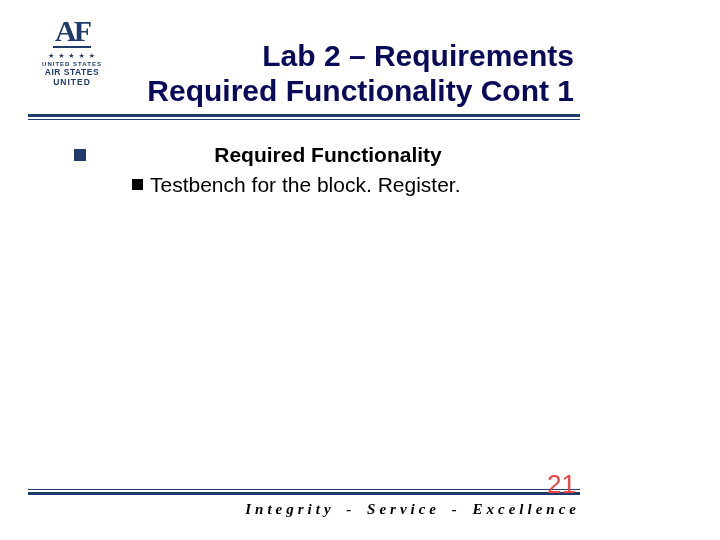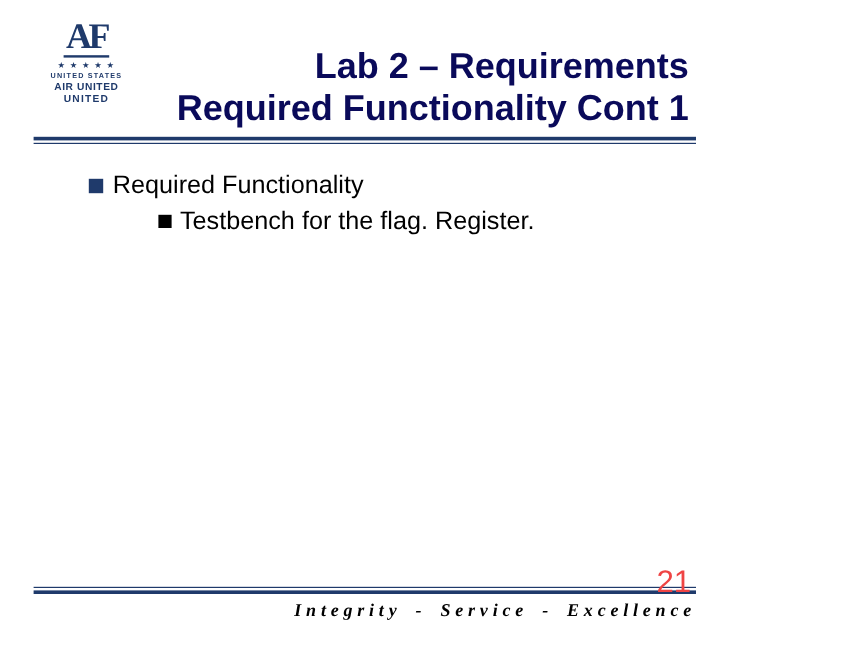--- a/index.html
+++ b/index.html
@@ -66,21 +66,21 @@
     border-top: 3px solid #1f3a6b;
     border-bottom: 1px solid #1f3a6b;
     height: 6px;
   }
   .content {
     padding: 22px 18px 0 46px;
     font-size: 21px;
     color: #000;
     line-height: 1.22;
   }
-  .lvl1 { position: relative; padding-left: 20px; font-weight: normal; margin-bottom: 4px; }
+  .lvl1 { position: relative; padding-left: 20px; font-weight: bold; margin-bottom: 4px; text-align: center; }
   .lvl1::before {
     content: "";
     position: absolute;
     left: 0; top: 7px;
     width: 12px; height: 12px;
     background: #1f3a6b;
   }
   .lvl2-wrap { padding-left: 58px; }
   .lvl2 { position: relative; padding-left: 18px; font-weight: normal; margin-bottom: 2px; }
   .lvl2::before {
@@ -124,37 +124,37 @@
 </head>
 <body>
 
 <div class="slide">
 
   <div class="header-row">
     <div class="logo">
       <div class="af">AF</div>
       <div class="sep-star">★ ★ ★ ★ ★</div>
       <div class="us">UNITED STATES</div>
-      <div class="af2">AIR UNITED</div>
+      <div class="af2">AIR STATES</div>
       <div class="ac">UNITED</div>
     </div>
     <div class="title-block">
       <h1>
         <span>Lab 2 – Requirements</span><br>
         <span>Required Functionality Cont 1</span>
       </h1>
     </div>
   </div>
 
   <hr class="hr-top">
 
   <div class="content">
     <div class="lvl1">Required Functionality</div>
     <div class="lvl2-wrap">
-      <div class="lvl2">Testbench for the flag. Register.</div>
+      <div class="lvl2">Testbench for the block. Register.</div>
     </div>
   </div>
 
   <div class="footer">
     <hr class="hr-bot">
     <div class="motto">Integrity - Service - Excellence</div>
     <div class="pagenum">21</div>
   </div>
 
 </div>

